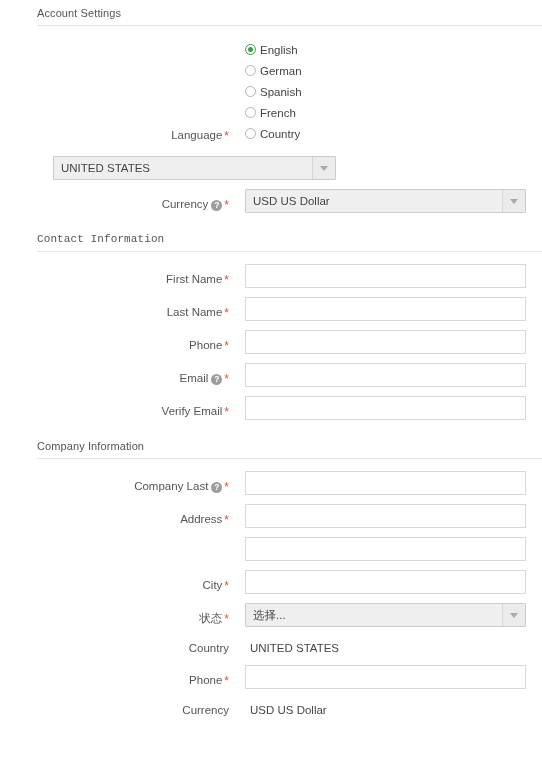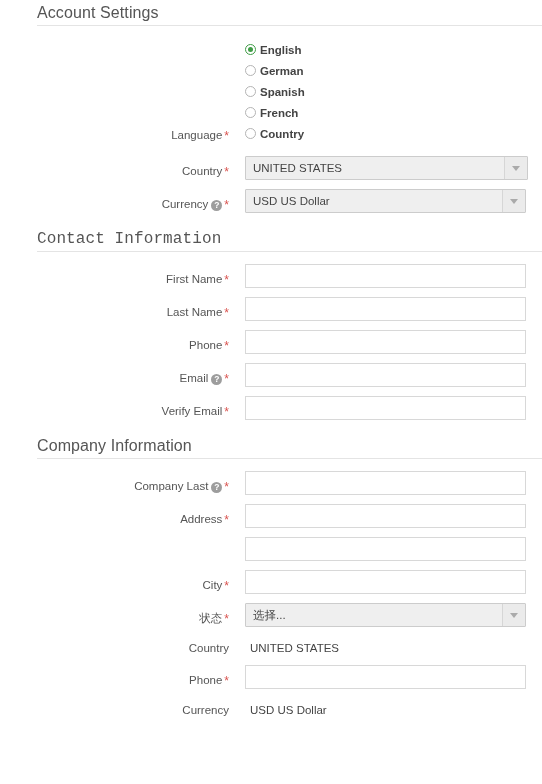--- a/index.html
+++ b/index.html
@@ -15,21 +15,21 @@
     overflow: hidden;
     position: relative;
   }
 
   
   .section {
     padding-left: 37px;
     padding-right: 0;
   }
   .section-title {
-    font-size: 16px;
+    font-size: 11px;
     color: #555555;
     line-height: 14px;
     padding-top: 6px;
     padding-bottom: 5px;
     letter-spacing: 0.1px;
   }
   .section-rule {
     height: 1px;
     background: #e4e4e4;
     margin-right: 0;
@@ -137,21 +137,21 @@
   }
   .sel-arrow {
     width: 0;
     height: 0;
     border-left: 4px solid transparent;
     border-right: 4px solid transparent;
     border-top: 5px solid #aaaaaa;
   }
 
   
-  .radio-group { padding-top: 1px; font-weight: bold; }
+  .radio-group { padding-top: 1px; }
   .radio-item {
     display: flex;
     align-items: center;
     height: 21px;
   }
   .radio-mark {
     width: 11px;
     height: 11px;
     flex: 0 0 11px;
     border-radius: 50%;
@@ -229,23 +229,20 @@
         <label class="radio-item">
           <span class="radio-mark"></span>
           <span class="radio-label">Country</span>
         </label>
 
       </div>
     </div>
   </div>
 
   <div class="row">
-    <div class="label-cell">
-      <span>Country</span><span class="req">*</span>
-    </div>
     <div class="field-cell">
       <div class="sel sel-w-country">
         <span class="sel-value">UNITED STATES</span>
         <span class="sel-arrow-box">
           <span class="sel-arrow"></span>
         </span>
       </div>
     </div>
   </div>
 

